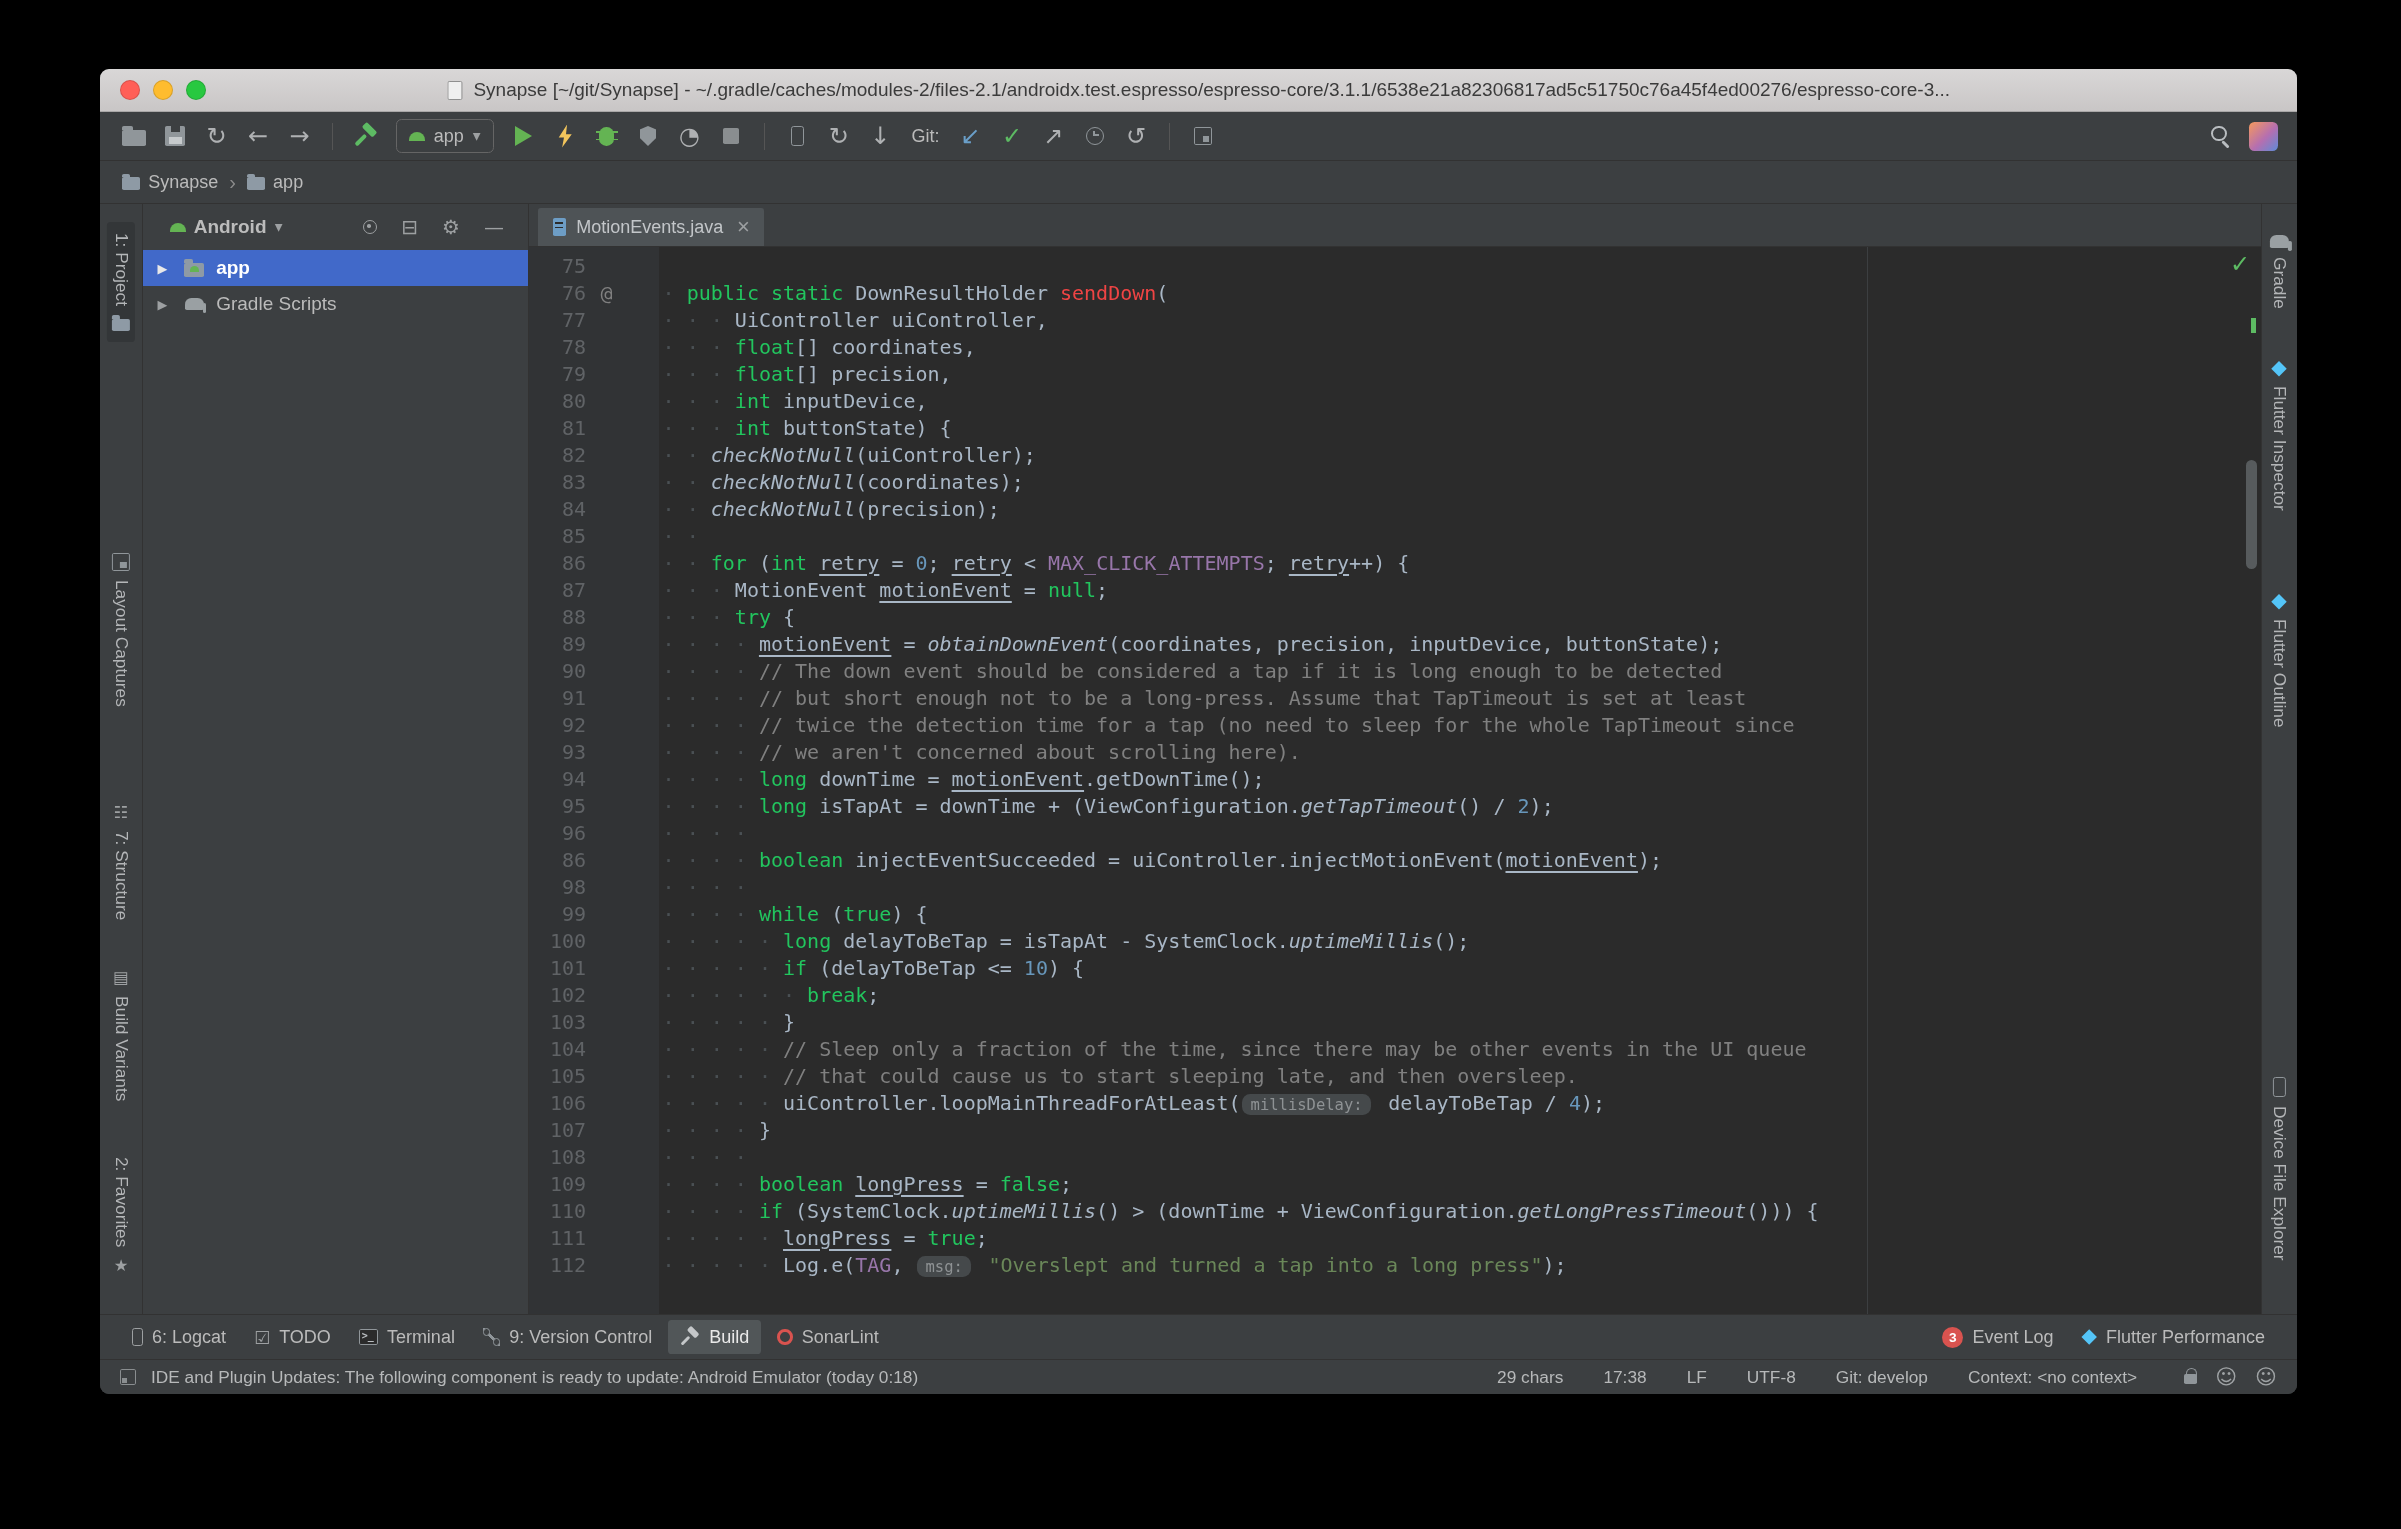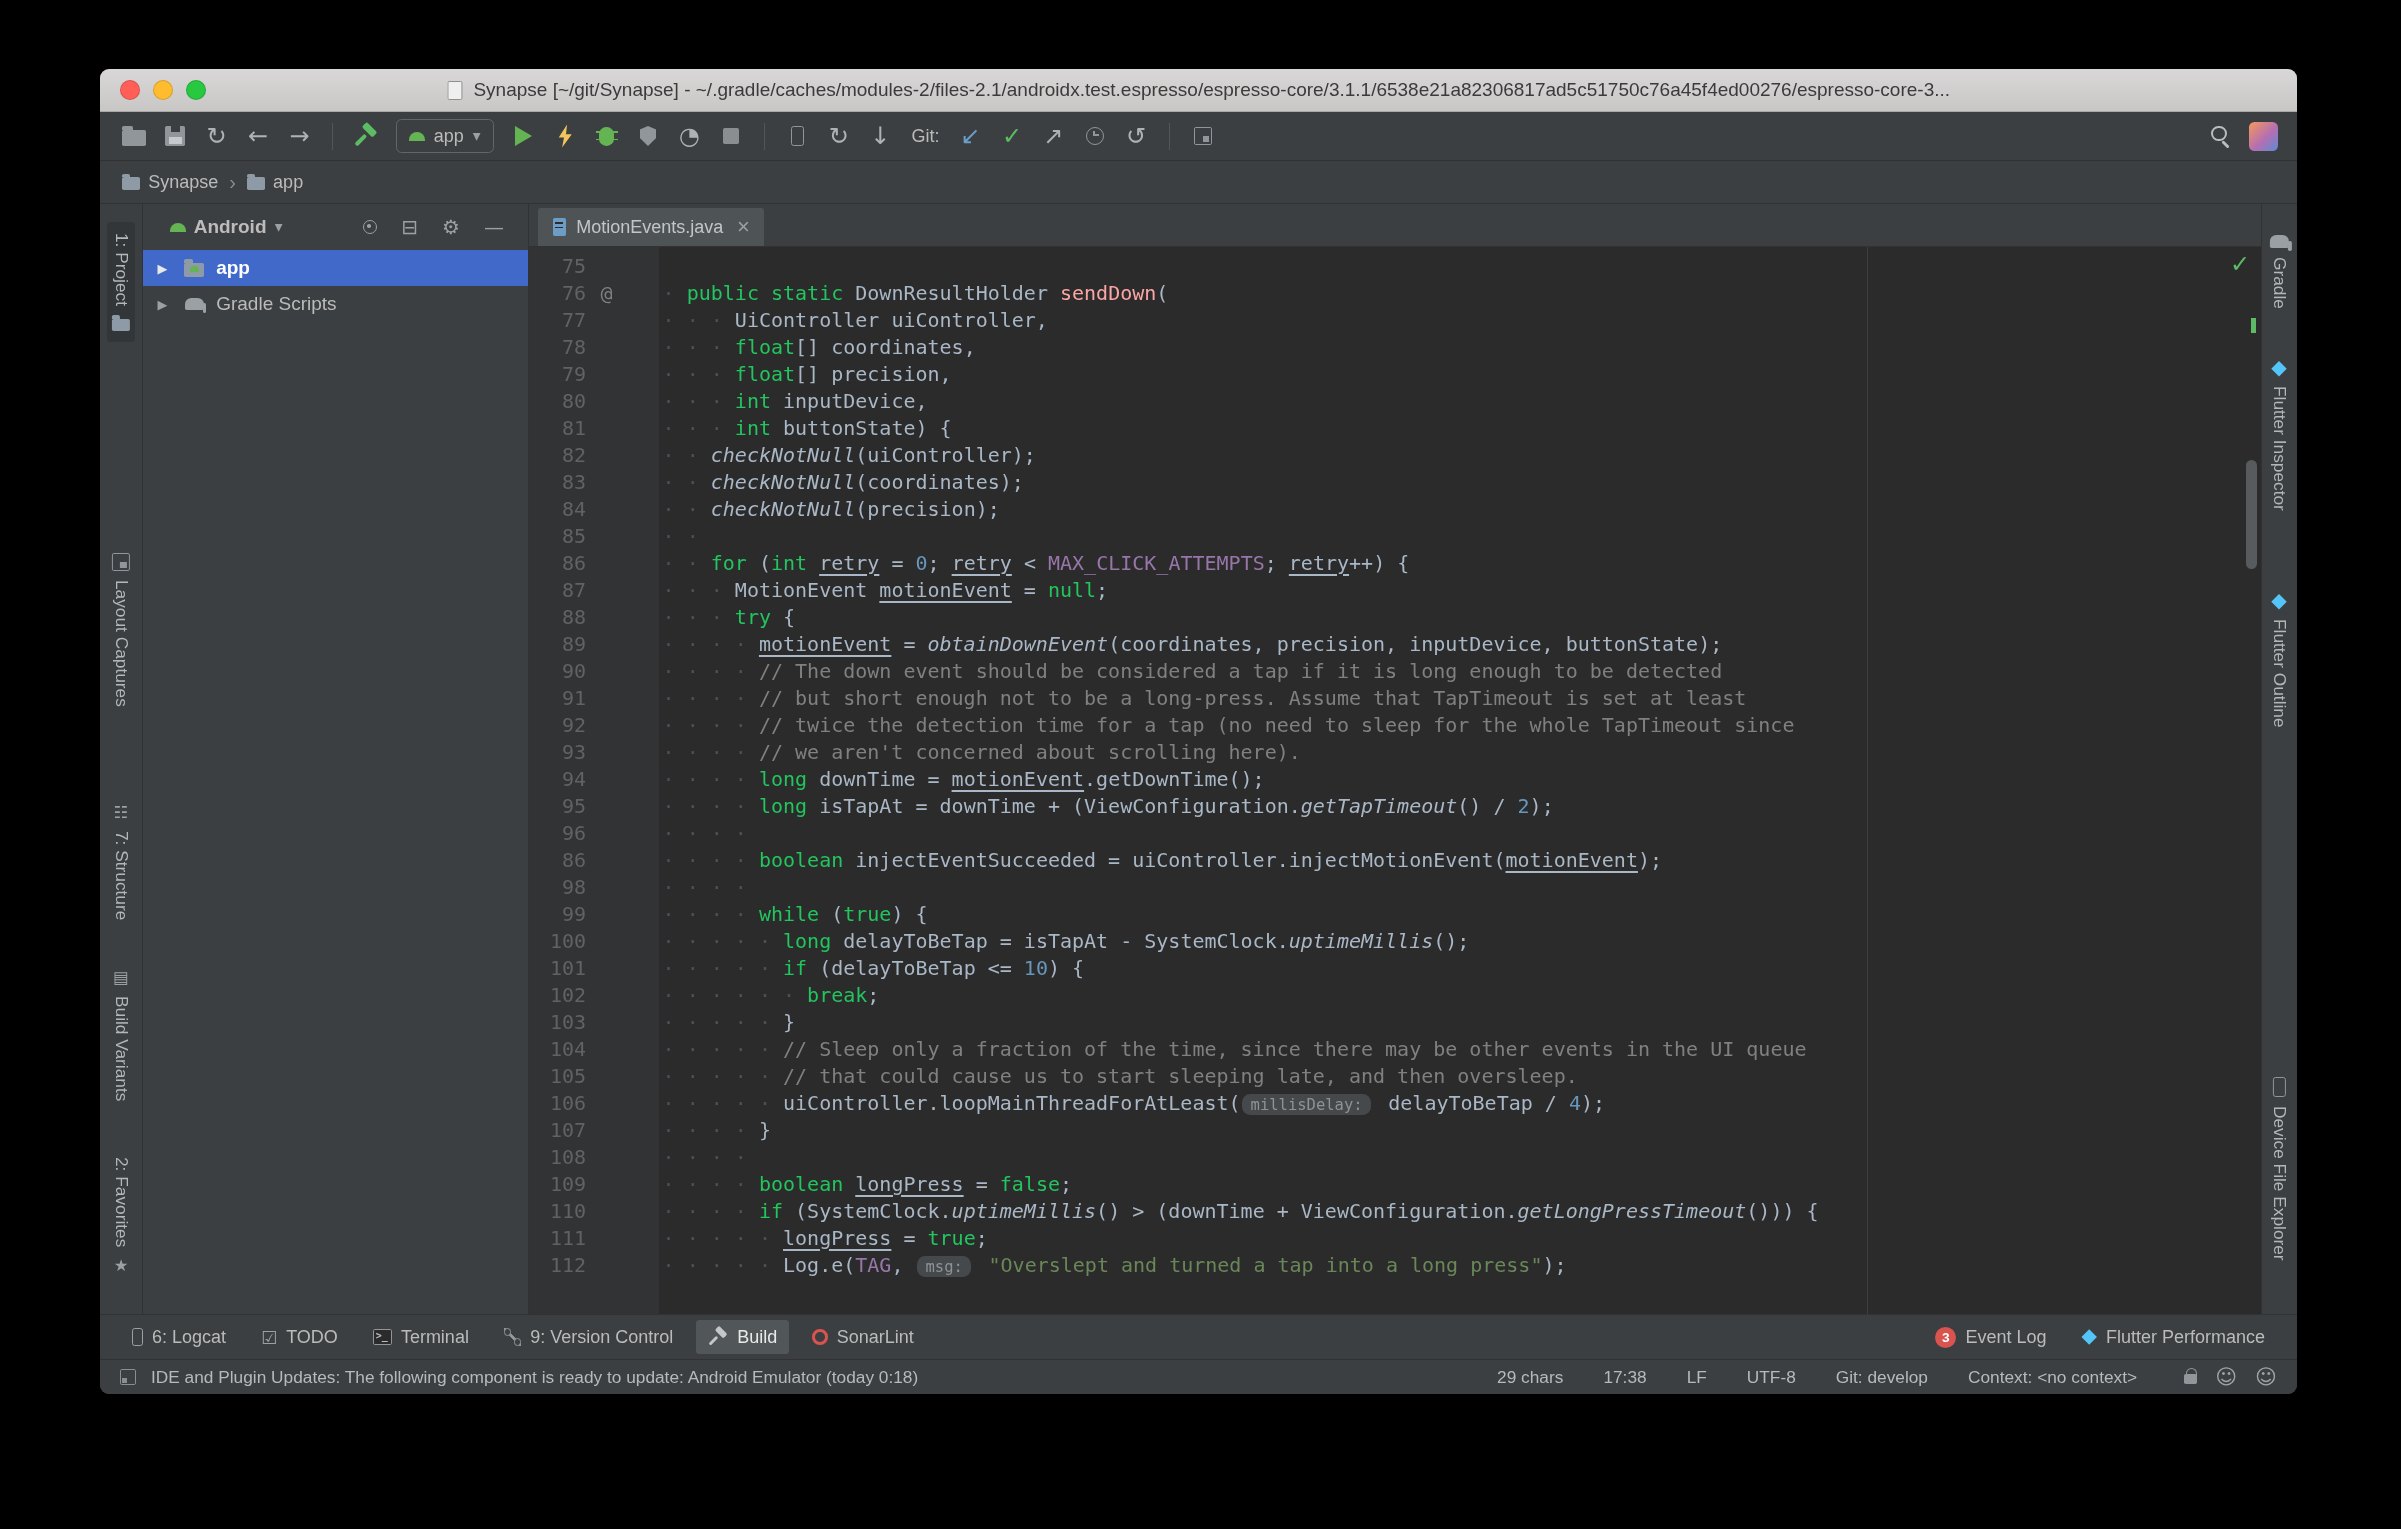--- a/index.html
+++ b/index.html
@@ -68,37 +68,37 @@
   .editor-body{flex:1;position:relative;display:flex;overflow:hidden;
     font-family:"DejaVu Sans Mono",monospace;font-size:20px;line-height:27px}
   .gutter{width:130px;flex:none;background:#313335;color:#606366;padding-top:5.5px}
   .gl{display:flex;height:27px}
   .gl .num{width:57px;text-align:right}
   .gl .mark{flex:1;text-align:left;padding-left:14.6px;color:#808080}
   .code{flex:1;position:relative;padding:5.5px 0 0 3.6px;color:#a9b7c6;overflow:hidden}
   .cl{height:27px;white-space:pre}
   .ws{color:#4a5054}
   .tok-k{color:#22c55e}
-  .tok-m{color:#fca5a5}
+  .tok-m{color:#ef4444}
   .tok-c{color:#808080}
   .tok-n{color:#6897bb}
   .tok-s{color:#6a8759}
   .tok-p{color:#9876aa;}
   .tok-i{font-style:italic}
   .tok-u{text-decoration:underline;text-underline-offset:3.6px}
   .tok-h{background:#45494b;color:#8e9294;border-radius:8.2px;padding:1.8px 8.2px;font-size:15.5px;margin:0 5.5px 0 1.8px}
   .margin-guide{position:absolute;top:0;bottom:0;left:calc(3.6px + 100ch);width:0.9px;background:#3c3f41}
   .scroll-thumb{position:absolute;right:3.6px;top:213px;width:11px;height:109px;background:#575b5d;border-radius:5.5px}
   .check{position:absolute;top:3.6px;right:11px;color:#5dbb63;font-size:24px;font-family:"DejaVu Sans",sans-serif}
   .green-mark{position:absolute;right:4.6px;top:71px;width:5.5px;height:14.6px;background:#5dbb63}
 
   
   .bottombar{height:45px;flex:none;background:#3c3f41;border-top:0.9px solid #323232;
     display:flex;align-items:center;padding:0 20px;color:#bbb;font-size:18px}
-  .bb-left,.bb-right{display:flex;align-items:center;gap:11px}
+  .bb-left,.bb-right{display:flex;align-items:center;gap:4px}
   .bb-right{margin-left:auto}
   .bb-item{display:inline-flex;align-items:center;gap:9px;padding:6.4px 12px;border-radius:3.6px}
   .bb-item.active{background:#515658;color:#e9e9e9;font-weight:normal}
   .badge{width:21px;height:21px;border-radius:50%;background:#d9534f;color:#fff;font-size:13.7px;font-weight:bold;
     display:inline-flex;align-items:center;justify-content:center}
   .bb-glyph{font-family:"DejaVu Sans",sans-serif;font-size:18px;color:#9da0a2}
 
   
   .statusbar{height:35px;flex:none;background:#3c3f41;border-top:0.9px solid #323232;
     display:flex;align-items:center;padding:0 20px;gap:14.6px;color:#b7b9ba;font-size:17.3px}

